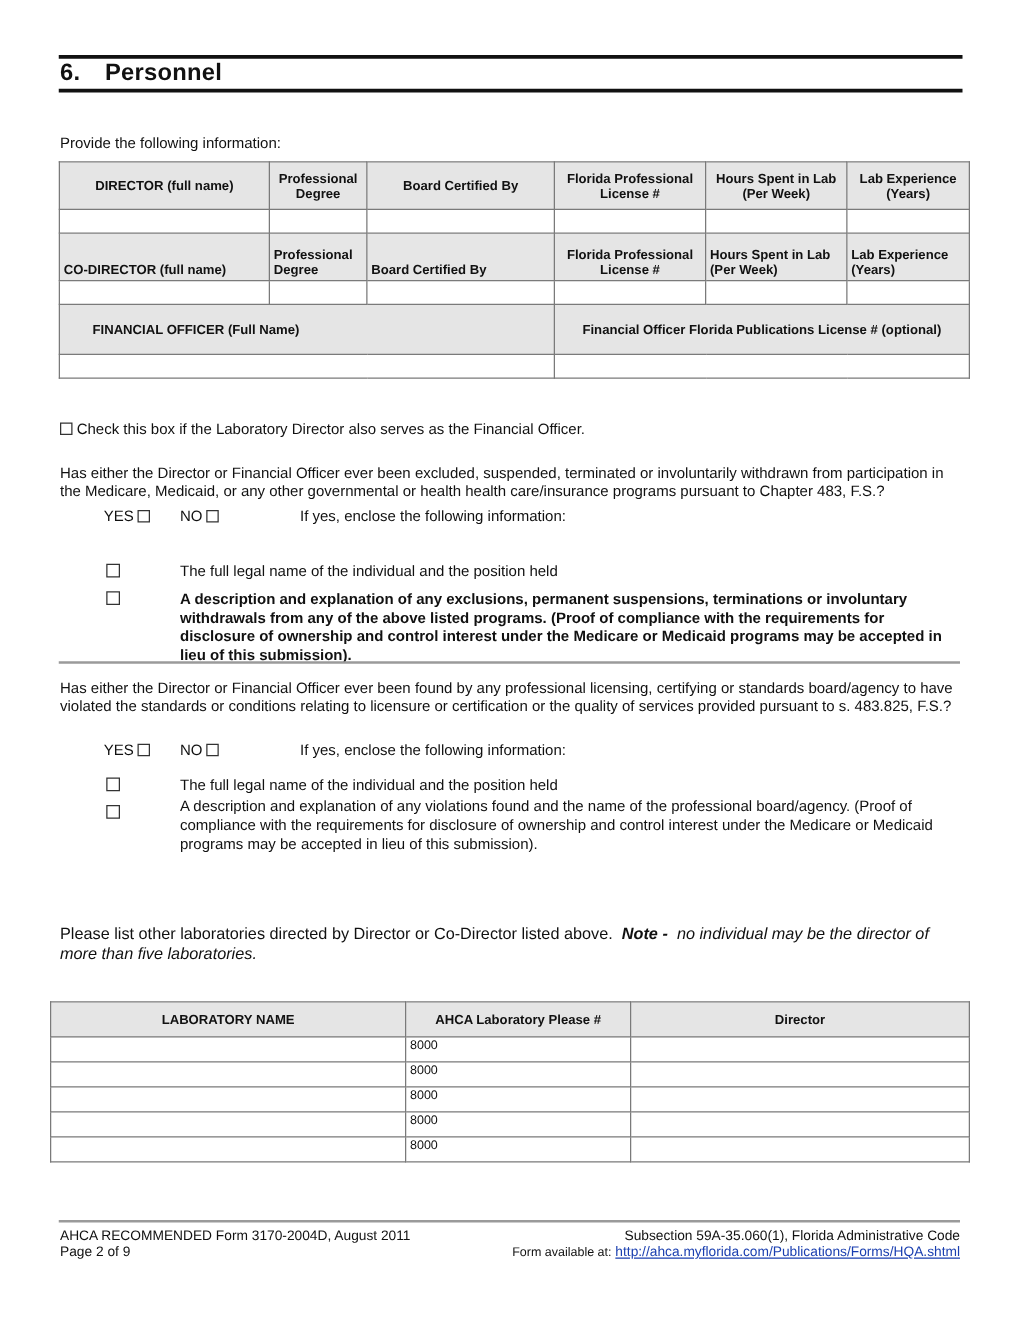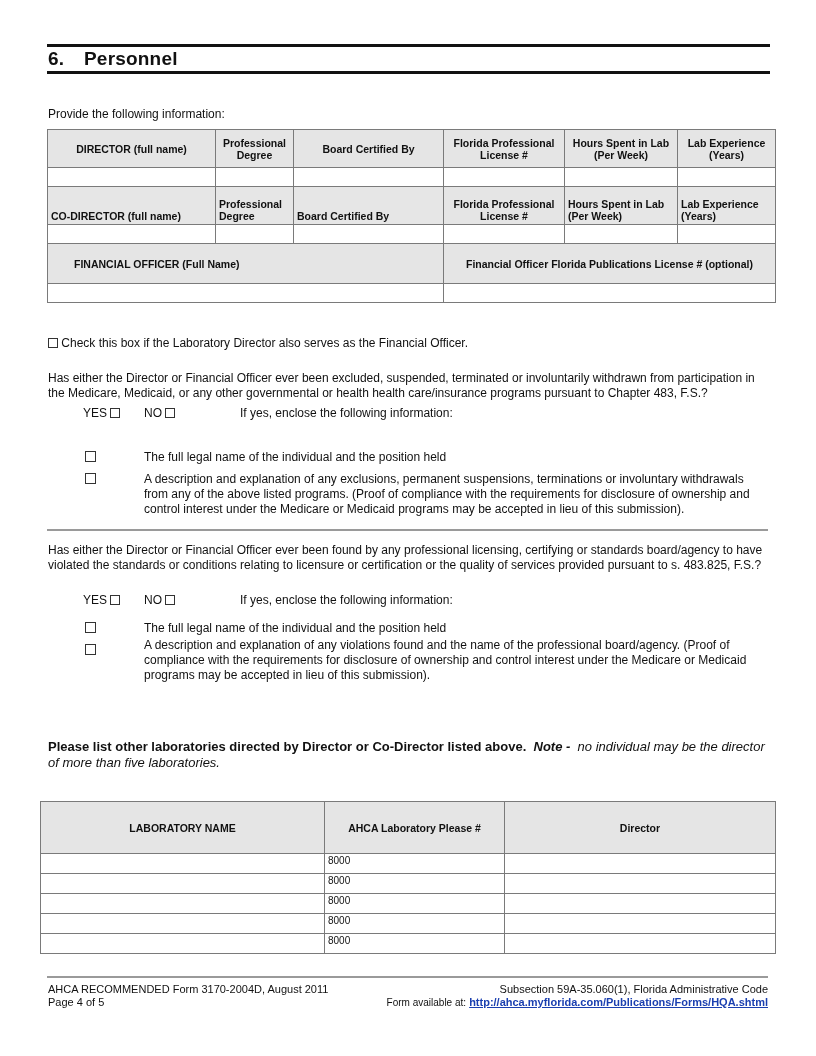--- a/index.html
+++ b/index.html
@@ -19,21 +19,21 @@
   table.grid td.hl { background: #e6e6e6; text-align: left; vertical-align: bottom; padding-bottom: 2px; line-height: 12px; }
   table.grid td.e { background: #fff; }
   table.grid td.val { background: #fff; font-weight: normal; font-size: 10px; vertical-align: top; padding-top: 1px; }
 
   .cb { display: inline-block; width: 10px; height: 10px; border: 1px solid #333; background: #fff; vertical-align: -1px; box-sizing: border-box; }
   .cb-abs { position: absolute; width: 11px; height: 11px; border: 1px solid #333; background: #fff; box-sizing: border-box; }
 
   .sep { position: absolute; left: 47px; width: 721px; height: 2px; background: #9a9a9a; }
   .footer { font-size: 11px; line-height: 13px; }
   .footer .small { font-size: 10px; }
-  .link { color: #1a3fb0; text-decoration: underline; font-weight: bold; }
+  .link { color: #1a3fb0; text-decoration: underline; }
 </style>
 </head>
 <body>
 
 <div class="rule-thick" style="top:44px;"></div>
 <div class="section-title">
   <span class="num">6.</span><span>Personnel</span>
 </div>
 <div class="rule-thick" style="top:71px;"></div>
 
@@ -104,54 +104,54 @@
 </div>
 <div class="abs p" style="left:144px; top:406px;">
   <span>NO</span>
   <span class="cb"></span>
 </div>
 <div class="abs p" style="left:240px; top:406px;">If yes, enclose the following information:</div>
 
 <div class="cb-abs" style="left:85px; top:451px;"></div>
 <div class="abs p" style="left:144px; top:450px;">The full legal name of the individual and the position held</div>
 <div class="cb-abs" style="left:85px; top:473px;"></div>
-<div class="abs p" style="left:144px; top:472px; width:620px;">A description and explanation of any exclusions, permanent suspensions, terminations or involuntary withdrawals from any of the above listed programs.  (Proof of compliance with the requirements for disclosure of ownership and control interest under the Medicare or Medicaid programs may be accepted in lieu of this submission).</div>
+<div class="abs p" style="left:144px; top:472px; width:620px;font-weight:bold;">A description and explanation of any exclusions, permanent suspensions, terminations or involuntary withdrawals from any of the above listed programs.  (Proof of compliance with the requirements for disclosure of ownership and control interest under the Medicare or Medicaid programs may be accepted in lieu of this submission).</div>
 
 <div class="sep" style="top:529px;"></div>
 
 <div class="abs p" style="left:48px; top:543px; width:725px;">Has either the Director or Financial Officer ever been found by any professional licensing, certifying or standards board/agency to have violated the standards or conditions relating to licensure or certification or the quality of services provided pursuant to s. 483.825, F.S.?</div>
 <div class="abs p" style="left:83px; top:593px;">
   <span>YES</span>
   <span class="cb"></span>
 </div>
 <div class="abs p" style="left:144px; top:593px;">
   <span>NO</span>
   <span class="cb"></span>
 </div>
 <div class="abs p" style="left:240px; top:593px;">If yes, enclose the following information:</div>
 
 <div class="cb-abs" style="left:85px; top:622px;"></div>
 <div class="abs p" style="left:144px; top:621px;">The full legal name of the individual and the position held</div>
 <div class="cb-abs" style="left:85px; top:644px;"></div>
 <div class="abs p" style="left:144px; top:638px; width:620px;">A description and explanation of any violations found and the name of the professional board/agency.  (Proof of compliance with the requirements for disclosure of ownership and control interest under the Medicare or Medicaid programs may be accepted in lieu of this submission).</div>
 
 <div class="abs" style="left:48px; top:739px; width:725px; font-size:13px; line-height:16px;">
-  <span style="font-weight:bold;">Please list other laboratories directed by Director or Co-Director listed above.</span>&nbsp;
+  <span style="font-weight:normal;">Please list other laboratories directed by Director or Co-Director listed above.</span>&nbsp;
   <span style="font-weight:bold; font-style:italic;">Note -</span>&nbsp;
   <span style="font-style:italic;">no individual may be the director of more than five laboratories.</span>
 </div>
 
 <table class="grid" style="left:40px; top:801px; width:735px;">
   <colgroup>
       <col style="width:284px">
       <col style="width:180px">
       <col style="width:271px">
     </colgroup>
   <tbody>
-      <tr style="height:52px">
+      <tr style="height:28px">
     <td class="h">LABORATORY NAME</td>
     <td class="h">AHCA Laboratory Please #</td>
     <td class="h">Director</td>
   </tr>
   <tr style="height:20px">
     <td class="e"></td>
     <td class="val">8000</td>
     <td class="e"></td>
   </tr>
   <tr style="height:20px">
@@ -173,21 +173,21 @@
     <td class="e"></td>
     <td class="val">8000</td>
     <td class="e"></td>
   </tr>
 </tbody>
   </table>
 
 <div class="sep" style="top:976px;"></div>
 <div class="abs footer" style="left:48px; top:983px;">
   <div>AHCA RECOMMENDED Form 3170-2004D, August 2011</div>
-  <div>Page 4 of 5</div>
+  <div>Page 2 of 9</div>
 </div>
 <div class="abs footer" style="right:48px; top:983px; text-align:right;">
   <div>Subsection 59A-35.060(1), Florida Administrative Code</div>
   <div>
     <span class="small">Form available at:</span>
     <span class="link">http://ahca.myflorida.com/Publications/Forms/HQA.shtml</span>
   </div>
 </div>
 
 </body></html>

